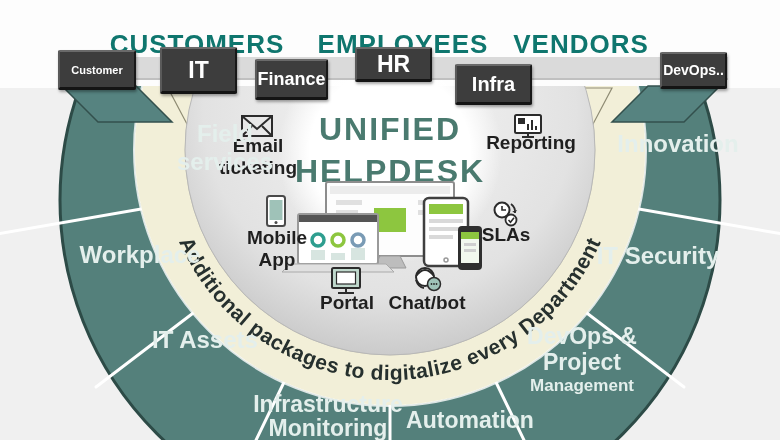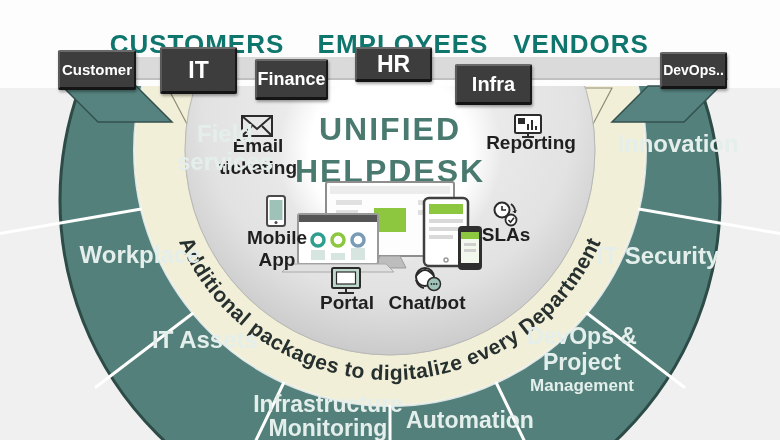--- a/index.html
+++ b/index.html
@@ -25,21 +25,21 @@
 <body>
 
 <div id="stage">
 
   <div class="audience" style="left:197px">CUSTOMERS</div>
   <div class="audience" style="left:403px">EMPLOYEES</div>
   <div class="audience" style="left:581px">VENDORS</div>
 
   <div id="tab-bar"></div>
 
-  <div class="tab" style="left:58px;top:50px;width:78px;height:40px;font-size:15px">Customer</div>
+  <div class="tab" style="left:58px;top:50px;width:78px;height:40px;font-size:11px">Customer</div>
   <div class="tab" style="left:160px;top:47px;width:77px;height:47px;font-size:23px">IT</div>
   <div class="tab" style="left:255px;top:59px;width:73px;height:41px;font-size:18px">Finance</div>
   <div class="tab" style="left:355px;top:47px;width:77px;height:35px;font-size:23px">HR</div>
   <div class="tab" style="left:455px;top:64px;width:77px;height:41px;font-size:20px">Infra</div>
   <div class="tab" style="left:660px;top:52px;width:67px;height:37px;font-size:14px">DevOps..</div>
 
   <svg id="diagram-svg" width="780" height="440" viewBox="0 0 780 440">
     <defs>
       <clipPath id="belowTabs">
           <rect x="-20" y="86" width="820" height="360"></rect>

